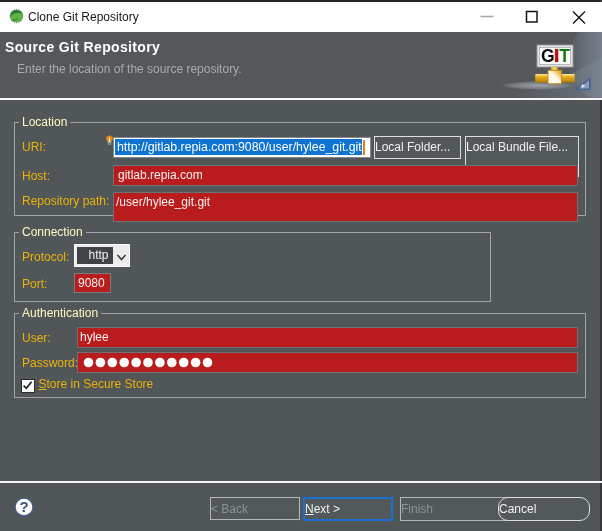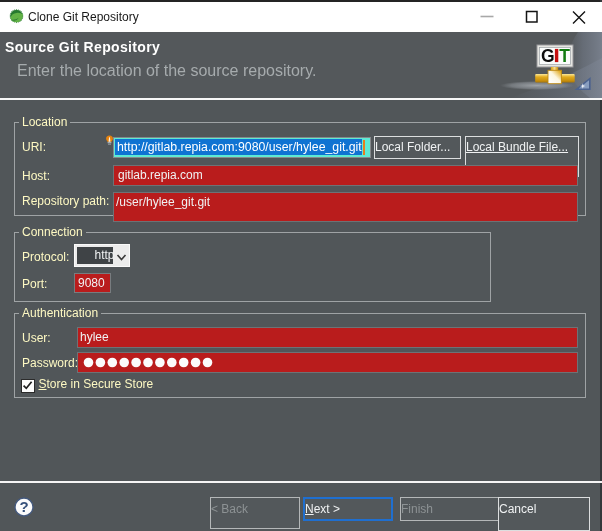--- a/index.html
+++ b/index.html
@@ -1,19 +1,19 @@
 <!DOCTYPE html>
 <html><head>
 <meta charset="utf-8">
 <style>
   * { margin:0; padding:0; box-sizing:border-box; }
   html,body { width:602px; height:531px; }
   body { font-family:"Liberation Sans", sans-serif; background:#515659; position:relative; overflow:hidden; }
   .abs { position:absolute; }
-  .lbl { position:absolute; color:#fef9c3; font-size:12px; white-space:nowrap; }
+  .lbl { position:absolute; color:#eab308; font-size:12px; white-space:nowrap; }
   .field { position:absolute; background:#b91c1c; border:1px solid #6e7275; color:#f0f2f3; font-size:12px; }
   .field > span { position:absolute; left:4px; top:2px; white-space:nowrap; }
   .group { position:absolute; border:1px solid #9fa3a5; }
   .gtitle { position:absolute; top:-8px; left:4px; background:#515659; padding:0 3px; color:#fef9c3; font-size:12px; line-height:14px; white-space:nowrap; }
   .btn { position:absolute; background:#53585b; border:1.5px solid #dcdedf; color:#f0f2f3; font-size:12px; text-align:left; }
   .btn.dis { border-color:#b4b7b8; color:#8d9294; }
 </style>
 </head>
 <body>
 
@@ -59,21 +59,21 @@
           <stop offset="0" stop-color="#dce1e8" stop-opacity="0.55"></stop>
           <stop offset="0.7" stop-color="#c2c8d0" stop-opacity="0.3"></stop>
           <stop offset="1" stop-color="#b4bac2" stop-opacity="0"></stop>
         </radialGradient>
       </defs>
       <path d="M578 0 Q563 22 569 40 Q574 54 590 66 L602 66 L602 0 Z" fill="url(#corn)"></path>
       <path d="M602 26 Q573 42 540 55 Q518 63 510 66 L602 66 Z" fill="url(#band)"></path>
       <ellipse cx="537" cy="53.5" rx="37" ry="4.5" fill="url(#streak)"></ellipse>
     </svg>
     <div class="abs" style="left:5px;top:7px;color:#ffffff;font-size:14px;font-weight:bold;letter-spacing:0.35px;text-align:center;">Source Git Repository</div>
-    <div class="abs" style="left:17px;top:30px;color:#a6abad;font-size:16px;">Enter the location of the source repository.</div>
+    <div class="abs" style="left:17px;top:30px;color:#a6abad;font-size:12px;">Enter the location of the source repository.</div>
 
     <svg style="position:absolute;left:533px;top:11px" width="60" height="50" viewBox="0 0 60 50">
       <defs>
         <linearGradient id="goldh" x1="0" y1="0" x2="0" y2="1">
           <stop offset="0" stop-color="#fbe89a"></stop>
           <stop offset="0.35" stop-color="#e3ab1c"></stop>
           <stop offset="0.75" stop-color="#c9900e"></stop>
           <stop offset="1" stop-color="#a87508"></stop>
         </linearGradient>
         <linearGradient id="goldc" x1="0.1" y1="0.9" x2="0.9" y2="0.1">
@@ -111,45 +111,45 @@
     <span class="gtitle">Location</span>
   </div>
   <div class="lbl" style="left:22px;top:140px;">URI:</div>
 
   <svg class="abs" style="left:106px;top:135px" width="7" height="11" viewBox="0 0 7 11">
     <path d="M3.5 0.5 C5.7 0.5 6.9 1.9 6.9 3.5 C6.9 4.8 6 5.6 5.6 6.7 L1.4 6.7 C1 5.6 0.1 4.8 0.1 3.5 C0.1 1.9 1.3 0.5 3.5 0.5 Z" fill="#e8830d"></path>
     <path d="M3.1 2.2 L3.9 2.2 L4.5 6.7 L2.5 6.7 Z" fill="#ffffff" opacity="0.9"></path>
     <rect x="1.6" y="7" width="3.8" height="1.3" fill="#a6acb0"></rect>
     <rect x="2" y="8.6" width="3" height="1.2" fill="#8f969a"></rect>
   </svg>
-  <div class="field" style="left:113px;top:137px;width:258px;height:21px;background:#5eead4;border-color:#85898c;overflow:hidden;">
+  <div class="field" style="left:113px;top:137px;width:258px;height:21px;background:#ffffff;border-color:#85898c;overflow:hidden;">
     <div style="position:absolute;left:1px;top:1px;display:flex;align-items:center;">
       <span style="background:#0f73d2;color:#ffffff;height:16px;line-height:16px;padding:0 0 0 2px;font-size:12.3px;white-space:nowrap;">http://gitlab.repia.com:9080/user/hylee_git.git</span>
       <span style="width:2px;height:15px;background:#e87d1e;margin-left:1px;"></span>
     </div>
   </div>
   <div class="btn" style="left:374px;top:136px;width:87px;height:23px;line-height:21px;">Local Folder...</div>
-  <div class="btn" style="left:465px;top:136px;width:114px;height:41px;line-height:21px;text-decoration:underline;">Local Bundle File...</div>
+  <div class="btn" style="left:465px;top:136px;width:114px;height:41px;line-height:21px;">Local Bundle File...</div>
 
   <div class="lbl" style="left:22px;top:169px;">Host:</div>
   <div class="field" style="left:113px;top:165px;width:465px;height:21px;">
     <span>gitlab.repia.com</span>
   </div>
 
   <div class="lbl" style="left:22px;top:194px;">Repository path:</div>
   <div class="field" style="left:113px;top:192px;width:465px;height:30px;">
     <span style="left:2px;">/user/hylee_git.git</span>
   </div>
 
   <div class="group" style="left:14px;top:232px;width:477px;height:70px;">
     <span class="gtitle">Connection</span>
   </div>
   <div class="lbl" style="left:22px;top:250px;">Protocol:</div>
   <div class="abs" style="left:74px;top:244px;width:56px;height:23px;background:#ececec;border:1.5px solid #fafafa;">
-    <div class="abs" style="left:1.5px;top:1.5px;width:36px;height:17px;background:#3f4346;color:#f0f2f3;font-size:12px;line-height:17px;padding:0 0 0 18px;">http</div>
+    <div class="abs" style="left:1.5px;top:1.5px;width:36px;height:17px;background:#3f4346;color:#f0f2f3;font-size:12px;line-height:17px;padding:0 0 0 12px;">http</div>
     <svg class="abs" style="left:40px;top:6px" width="13" height="13" viewBox="0 0 13 13">
       <path d="M2.5 4 L6.5 8.5 L10.5 4" fill="none" stroke="#3a3a3a" stroke-width="1.6"></path>
     </svg>
   </div>
   <div class="lbl" style="left:22px;top:277px;">Port:</div>
   <div class="field" style="left:74px;top:273px;width:37px;height:20px;border-color:#787c7f;">
     <span style="top:2px;left:3px;">9080</span>
   </div>
 
   <div class="group" style="left:14px;top:313px;width:572px;height:85px;">
@@ -184,16 +184,16 @@
   </div>
   <div class="lbl" style="left:38.5px;top:377px;"><span style="text-decoration:underline;">S</span>tore in Secure Store</div>
 
   <div class="abs" style="left:0;top:481px;width:602px;height:2px;background:#f5f5f5;"></div>
 
   <svg class="abs" style="left:14px;top:497px" width="20" height="20" viewBox="0 0 20 20">
     <circle cx="10" cy="10" r="9" fill="#fbfbfb" stroke="#44597e" stroke-width="1.4"></circle>
     <text x="10" y="15" text-anchor="middle" font-family="Liberation Sans, sans-serif" font-weight="bold" font-size="15" fill="#35507a">?</text>
   </svg>
 
-  <div class="btn dis" style="left:210px;top:497px;width:90px;height:32px;line-height:22px;">&lt; Back</div>
+  <div class="btn dis" style="left:210px;top:497px;width:90px;height:23px;line-height:22px;">&lt; Back</div>
   <div class="btn" style="left:303px;top:497px;width:90px;height:24px;line-height:20px;border:2px solid #1f6fd0;"><span style="text-decoration:underline;">N</span>ext &gt;</div>
   <div class="btn dis" style="left:400px;top:497px;width:108px;height:24px;line-height:22px;">Finish</div>
-  <div class="btn" style="left:498px;top:497px;width:92px;height:34px;line-height:22px;">Cancel</div>
+  <div class="btn" style="left:498px;top:497px;width:92px;height:24px;line-height:22px;border-radius:10px;">Cancel</div>
 
 </body></html>

